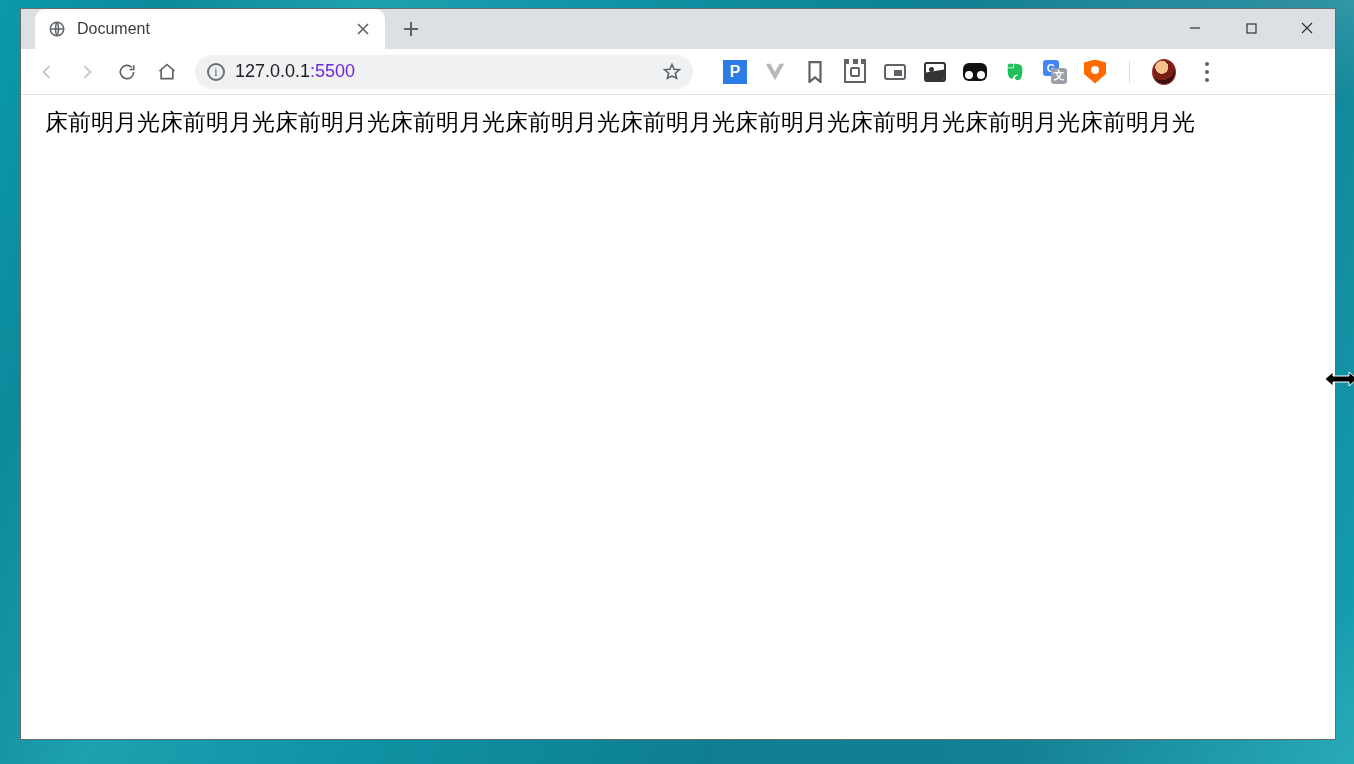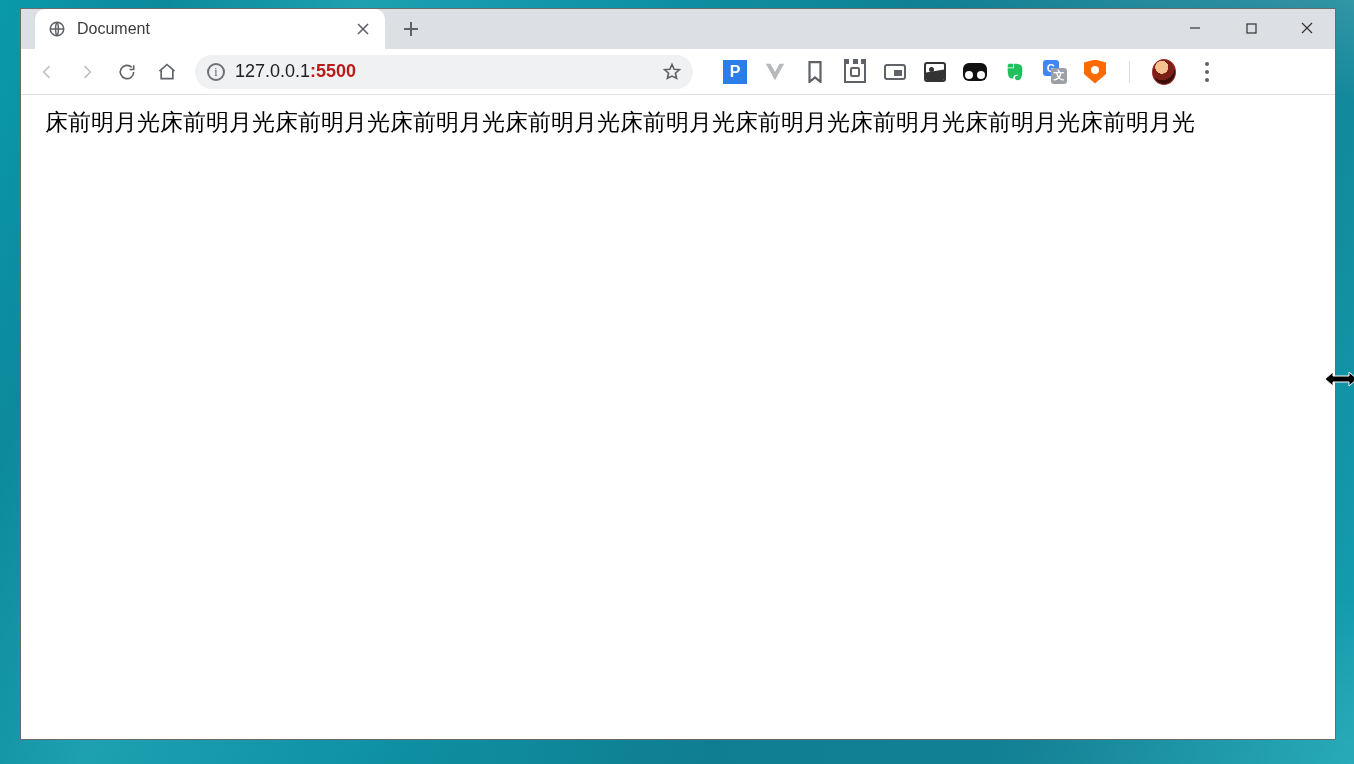--- a/index.html
+++ b/index.html
@@ -113,21 +113,21 @@
   }
   .omnibox .site-info {
     width:18px; height:18px; color:#5f6368; display:flex; align-items:center; justify-content:center;
     border:2px solid #6d7074; border-radius:50%; font-size:12px; line-height:1;
     font-family: Georgia, serif;
   }
   .omnibox .url {
     flex:1; font-size:18px; letter-spacing:0; color:#202124;
     white-space:nowrap; overflow:hidden;
   }
-  .omnibox .url .port { color:#b91c1c;font-weight:bold; }
+  .omnibox .url .port { color:#6d28d9; }
   .omnibox .star {
     width:22px; height:22px; color:#5f6368; display:flex; align-items:center; justify-content:center;
   }
 
   .ext-row { display:flex; align-items:center; gap:16px; margin-left:20px; }
   .ext {
     width:24px; height:24px; display:flex; align-items:center; justify-content:center;
     cursor:pointer; color:#5f6368;
   }
   .divider { width:1px; height:22px; background:#d9dbdd; margin:0 6px; }

